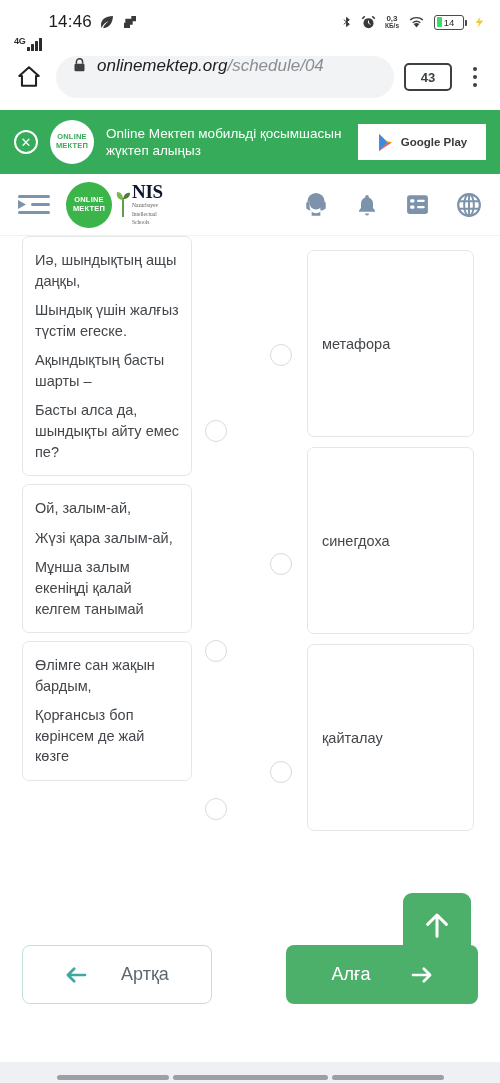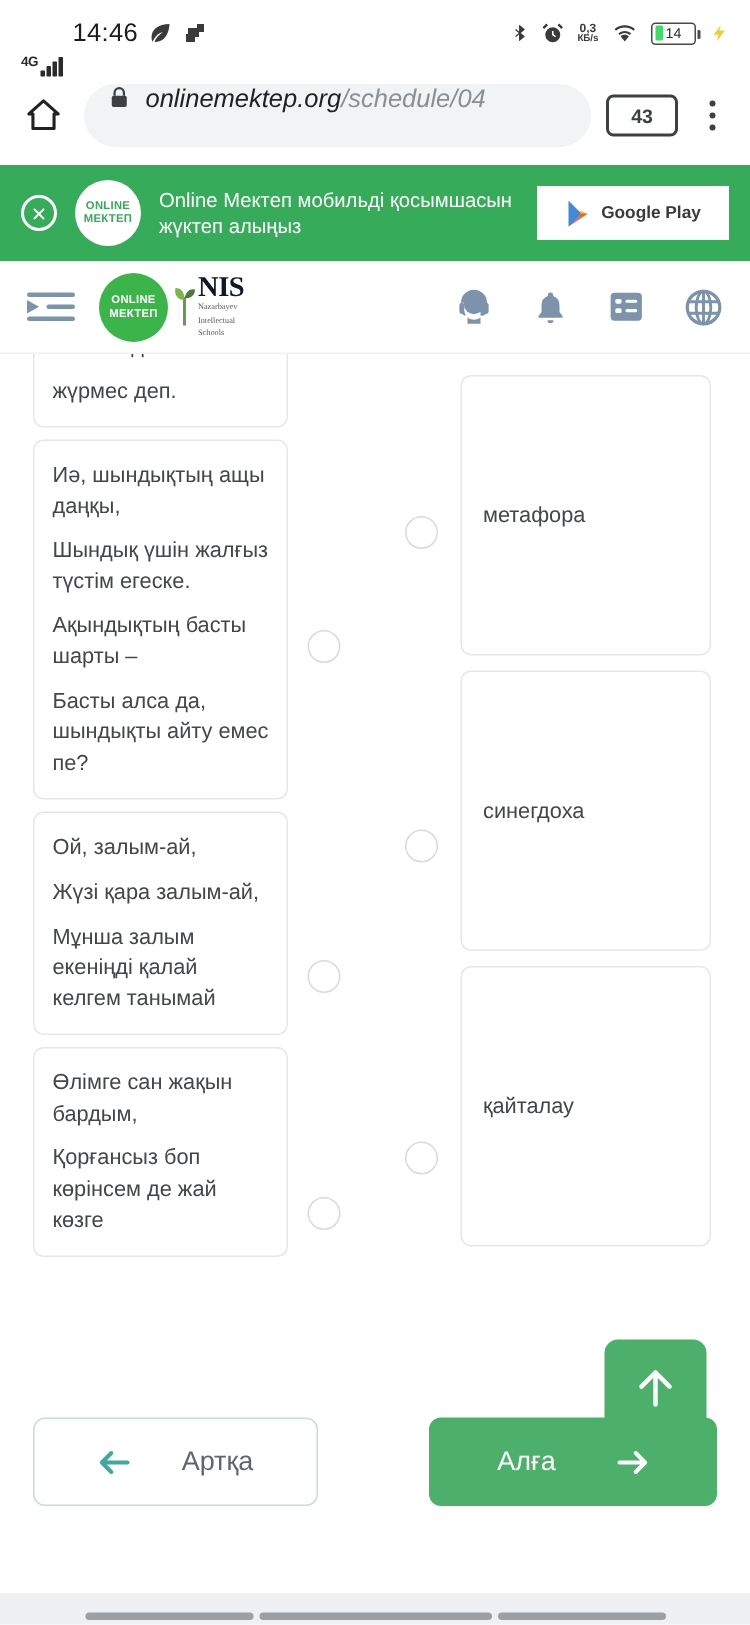--- a/index.html
+++ b/index.html
@@ -293,24 +293,20 @@
       <circle cx="12" cy="12" r="10" fill="none" stroke="#7d93ab" stroke-width="2"></circle>
       <ellipse cx="12" cy="12" rx="4.5" ry="10" fill="none" stroke="#7d93ab" stroke-width="1.8"></ellipse>
       <path d="M2.4 8.5h19.2M2.4 15.5h19.2M12 2v20" stroke="#7d93ab" stroke-width="1.8" fill="none"></path>
     </svg>
   </div>
 </div>
 
 <div class="matchwrap">
 
   <div class="col-left">
-    <div class="pcard clipped">
-      <p>мойнында</p>
-      <p>жүрмес деп.</p>
-    </div>
     <div class="pcard">
       <p>Иә, шындықтың ащы даңқы,</p>
       <p>Шындық үшін жалғыз түстім егеске.</p>
       <p>Ақындықтың басты шарты –</p>
       <p>Басты алса да, шындықты айту емес пе?</p>
     </div>
     <div class="pcard">
       <p>Ой, залым-ай,</p>
       <p>Жүзі қара залым-ай,</p>
       <p>Мұнша залым екеніңді қалай келгем танымай</p>

